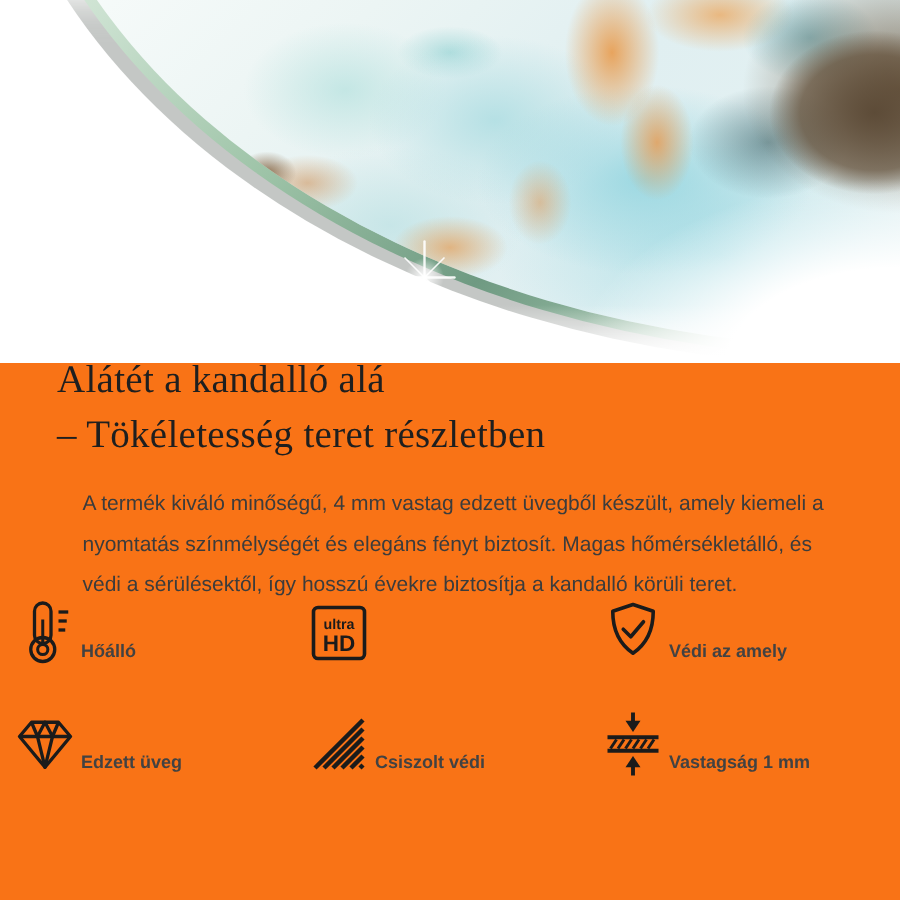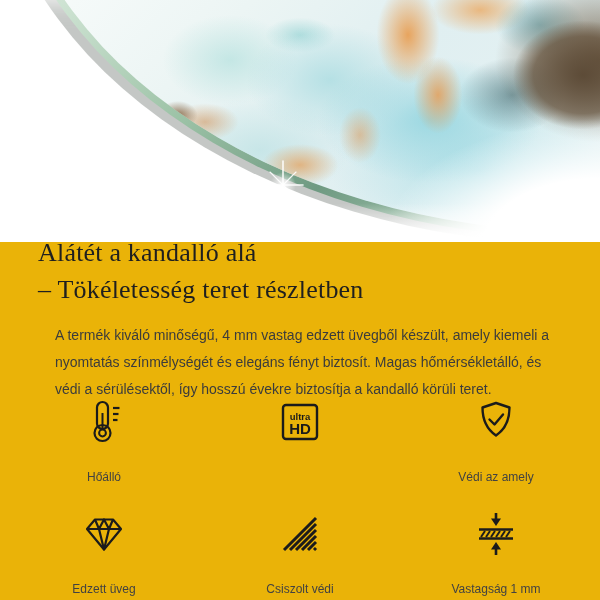--- a/index.html
+++ b/index.html
@@ -1,16 +1,16 @@
 <!DOCTYPE html>
 <html><head>
 <meta charset="utf-8">
 <style>
   html,body{margin:0;padding:0;background:#fff;}
-  .page{position:relative;width:600px;height:600px;background:#eab308;overflow:hidden;
+  .page{position:relative;width:600px;height:600px;background:#f97316;overflow:hidden;
         font-family:"Liberation Sans",sans-serif;}
 
   
   .hero{position:absolute;left:0;top:0;width:600px;height:242px;overflow:hidden;background:#fff;}
   .plate-shadow{position:absolute;inset:0;
     clip-path:ellipse(592px 426px at 580px -182px);
     background:rgba(138,144,140,0.5);filter:blur(12px);}
   .plate-rim{position:absolute;inset:0;
     clip-path:ellipse(591px 424px at 588px -185px);
     background:linear-gradient(135deg,#dcecdf 0%,#9dc3a7 35%,#6f9a82 60%,#a9cab3 85%,#cfe4d4 100%);}
@@ -44,23 +44,23 @@
   
   .content{position:absolute;left:38px;right:38px;top:234px;}
   .title{font-family:"Liberation Serif",serif;font-weight:400;color:#1f1f1f;
          font-size:26px;line-height:37px;margin:0;letter-spacing:0.2px;}
   .title span{display:block;}
   .desc{margin:14px 0 0 17px;color:#3c3c3c;font-size:14px;line-height:27px;max-width:524px;}
 
   
   .features{position:absolute;left:6px;right:6px;top:398px;
     display:grid;grid-template-columns:repeat(3,1fr);row-gap:26px;}
-  .feature{display:flex;flex-direction:column;align-items:center;}
+  .feature{display:flex;flex-direction:row;align-items:center;}
   .feature .ic{width:48px;height:48px;}
-  .feature .lbl{margin-top:24px;font-size:12px;color:#424242;}
+  .feature .lbl{margin-top:24px;font-size:12px;color:#424242;font-weight:bold;}
   .ic *{vector-effect:none;}
 </style>
 </head>
 <body>
 
 <div class="page">
 
   <div class="hero">
     <div class="plate-shadow"></div>
     <div class="plate-rim"></div>

